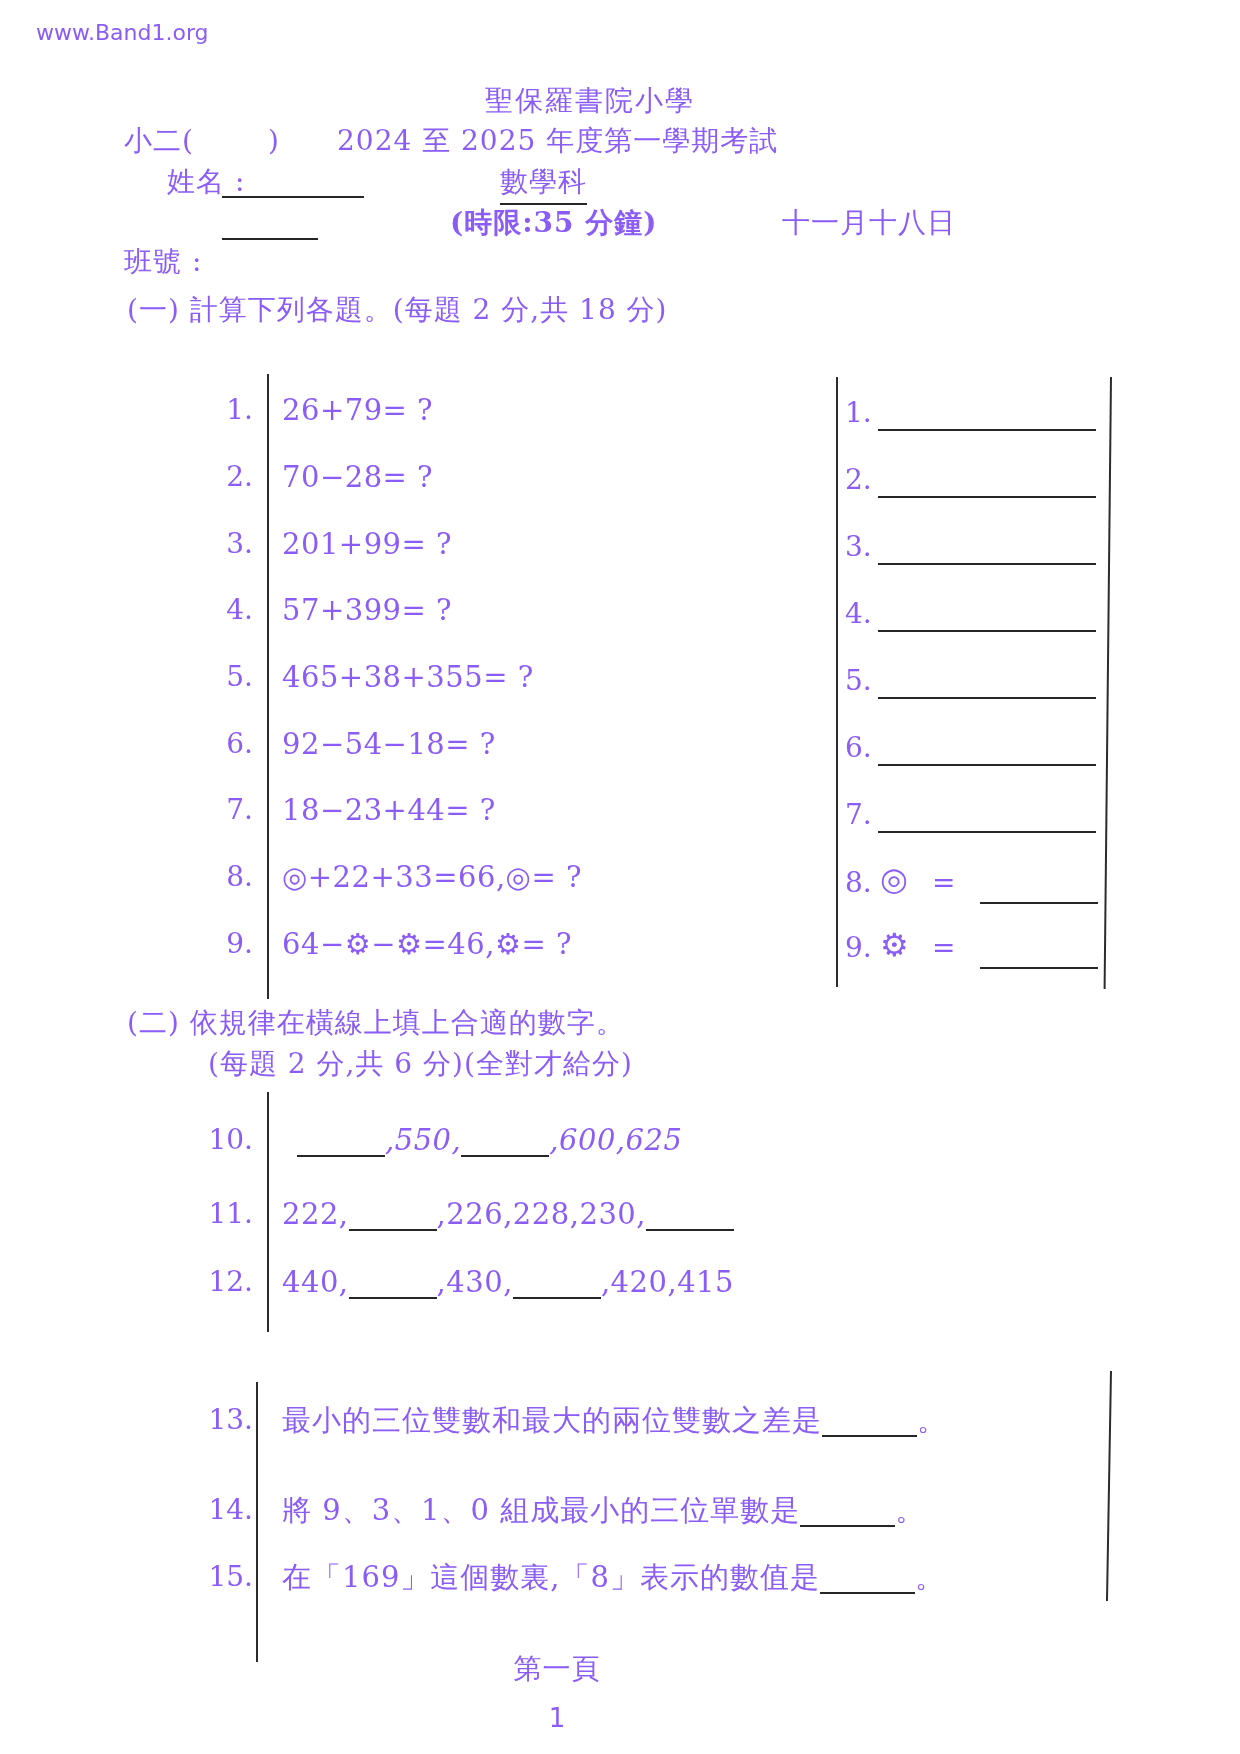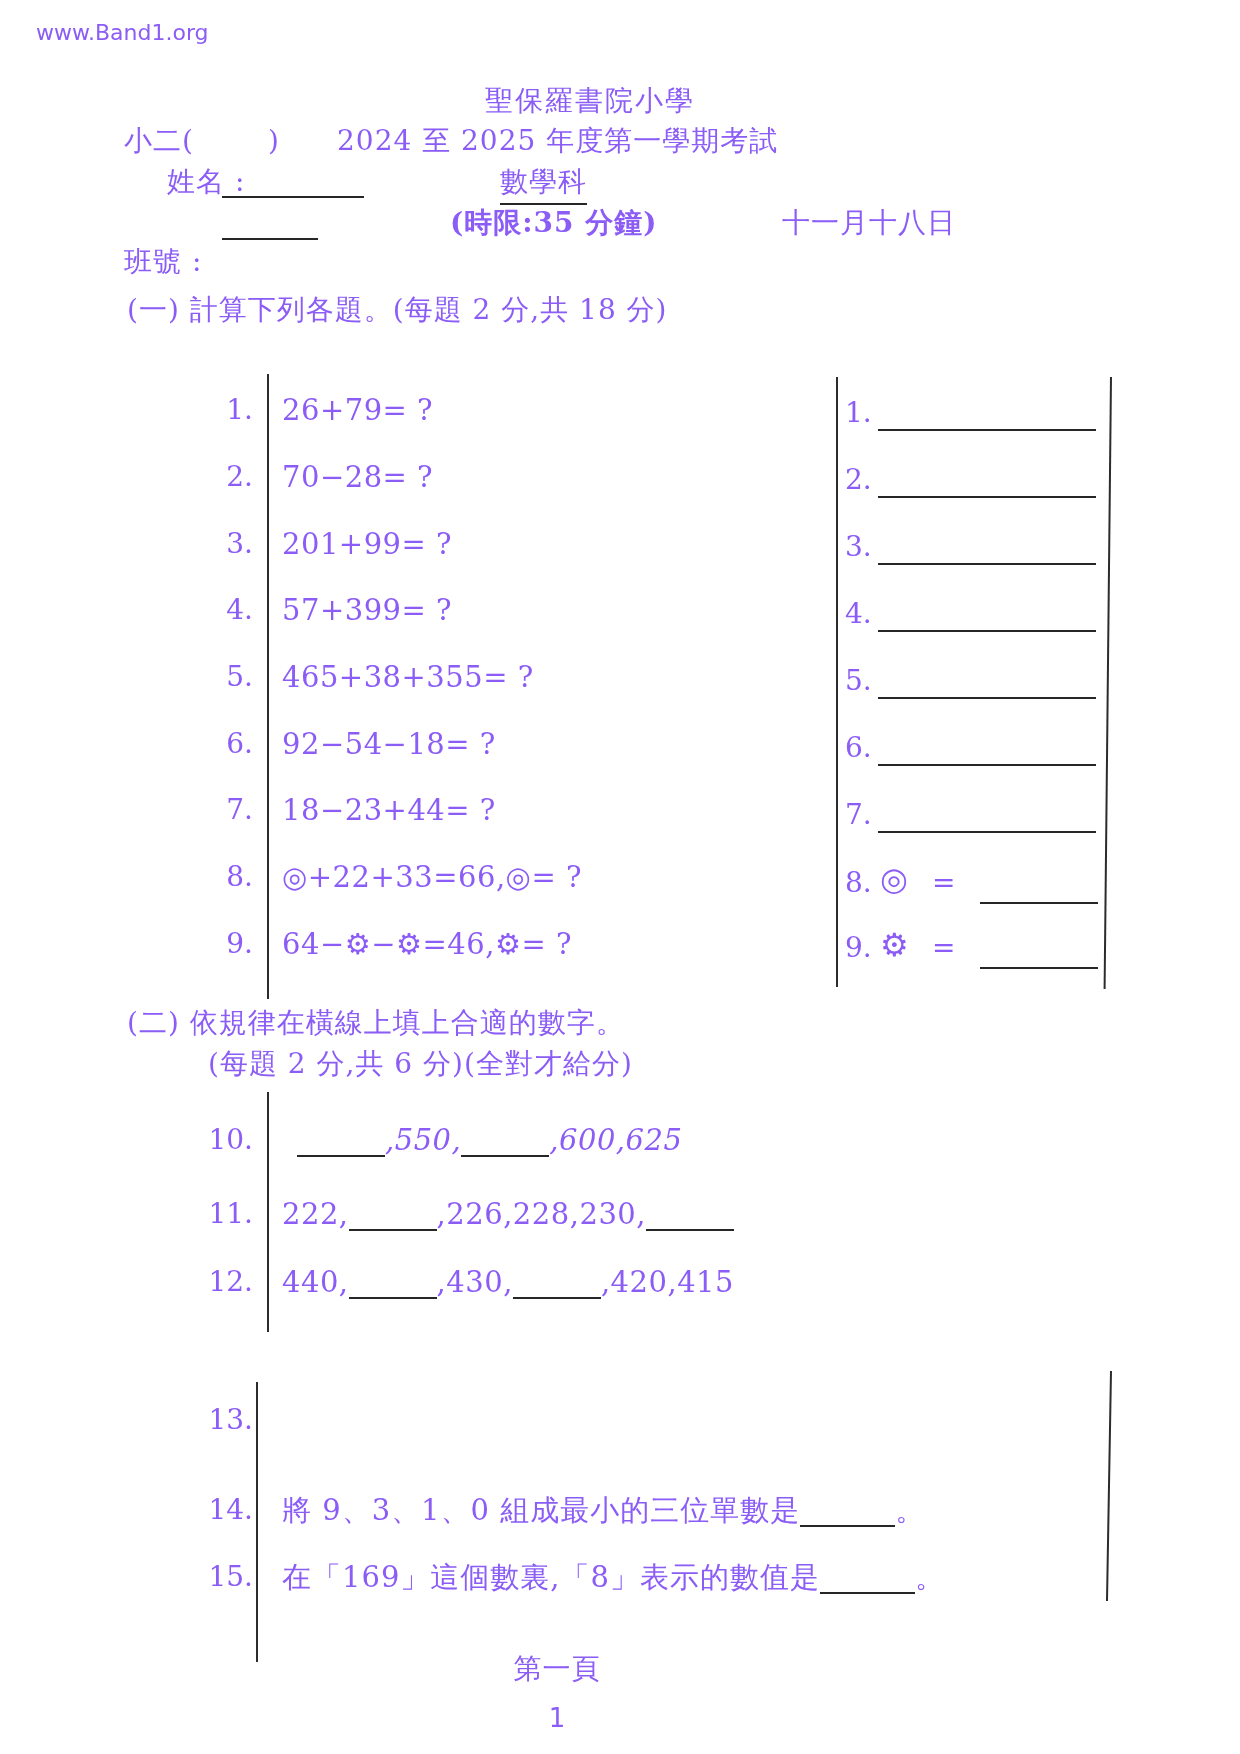--- a/index.html
+++ b/index.html
@@ -123,20 +123,21 @@
   <div class="abs eq" style="left:282px;top:1194px;"><span>222,</span><span class="bl" style="width:88px;"></span><span>,226,228,230,</span><span class="bl" style="width:88px;"></span></div>
 
   <div class="abs num" style="left:168px;top:1262px;">12.</div>
   <div class="abs eq" style="left:282px;top:1262px;"><span>440,</span><span class="bl" style="width:88px;"></span><span>,430,</span><span class="bl" style="width:88px;"></span><span>,420,415</span></div>
 
 
   <div class="vline" style="left:256px;top:1382px;height:280px;"></div>
   <div class="vline" style="left:1110px;top:1371px;height:230px;transform:rotate(1deg);transform-origin:top left;"></div>
 
   <div class="abs num" style="left:168px;top:1400px;">13.</div>
+  <div class="abs cjk" style="left:282px;top:1400px;font-size:29px;line-height:40px;"><span>最小的三位雙數和最大的兩位雙數之差是</span><span class="bl" style="width:95px;"></span><span>。</span></div>
 
   <div class="abs num" style="left:168px;top:1490px;">14.</div>
   <div class="abs cjk" style="left:282px;top:1490px;font-size:29px;line-height:40px;"><span>將 9、3、1、0 組成最小的三位單數是</span><span class="bl" style="width:95px;"></span><span>。</span></div>
 
   <div class="abs num" style="left:168px;top:1557px;">15.</div>
   <div class="abs cjk" style="left:282px;top:1557px;font-size:29px;line-height:40px;"><span>在「169」這個數裏,「8」表示的數值是</span><span class="bl" style="width:95px;"></span><span>。</span></div>
 
   <div class="abs cjk center" style="left:457px;top:1650px;width:200px;">第一頁</div>
   <div class="abs sans center" style="left:457px;top:1703px;width:200px;font-size:26px;">1</div>
 

